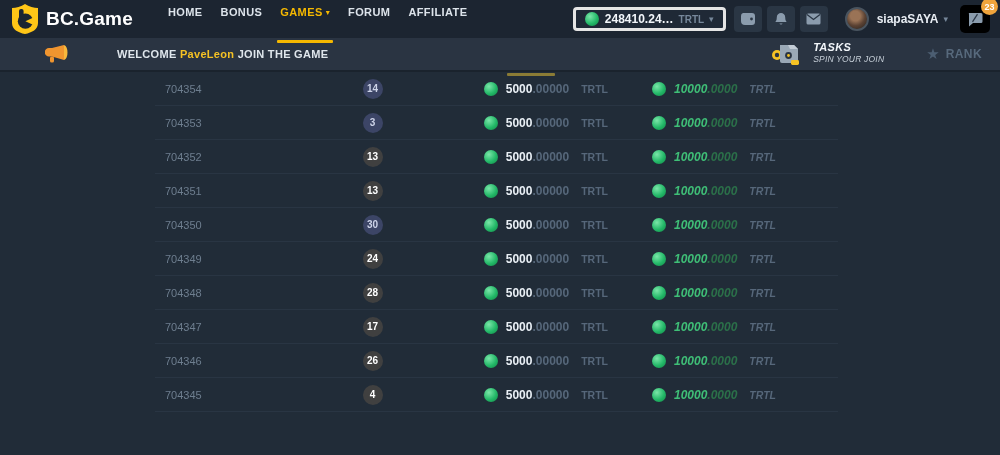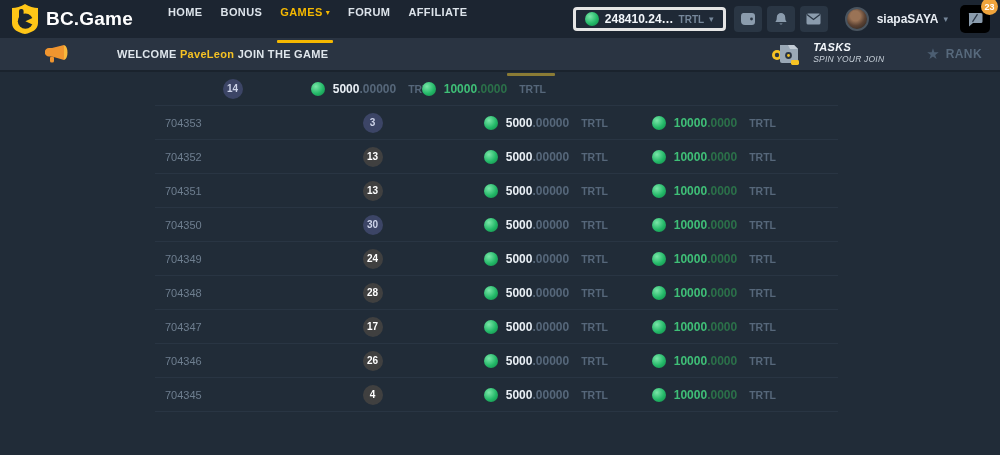--- a/index.html
+++ b/index.html
@@ -70,21 +70,21 @@
            justify-content:center; font-size:10px; font-weight:bold; justify-self:center; }
   .badge-dark { background:#3c4566; color:#cdd3e8; }
   .badge-red  { background:#404040; color:#ffffff; }
   .money { display:flex; align-items:center; justify-content:flex-end; }
   .money .coin { margin-right:8px; }
   .num { font-size:12px; font-weight:bold; color:#e9eff5; }
   .dec { font-size:12px; font-weight:bold; color:#56677a; }
   .num-profit { font-size:12px; font-weight:bold; color:#3fbf77; }
   .dec-profit { font-size:12px; font-weight:bold; color:#2b7049; }
   .cur { font-size:10.5px; font-weight:bold; color:#56677a; margin-left:12px; }
-  .cell-profit { padding-right:62px; }
+  .cell-profit { padding-right:62px;font-style:italic; }
   svg { display:block; }
 </style>
 </head>
 <body>
 
 <div class="topbar">
   <div class="logo-group">
     <span>
       <svg width="26" height="30" viewBox="0 0 26 30">
         <path d="M13 0 C17 2.6 22 3.8 26 4 V19 C26 25.5 20 28.6 13 30 C6 28.6 0 25.5 0 19 V4 C4 3.8 9 2.6 13 0 Z" fill="#ffc617"></path>
@@ -186,20 +186,21 @@
     </div>
   </div>
 </div>
 
 <div class="main">
   <div class="tab-indicator"></div>
 
   <div class="bets-table">
     <div id="table-body">
   <div class="t-row">
+    <div class="cell-gameid">704354</div>
     <div class="badge badge-dark">14</div>
     <div class="money cell-amount">
       <span class="coin"></span>
       <span class="num">5000</span>
             <span class="dec">.00000</span>
       <span class="cur">TRTL</span>
     </div>
     <div class="money cell-profit">
       <span class="coin"></span>
       <span class="num-profit">10000</span>

